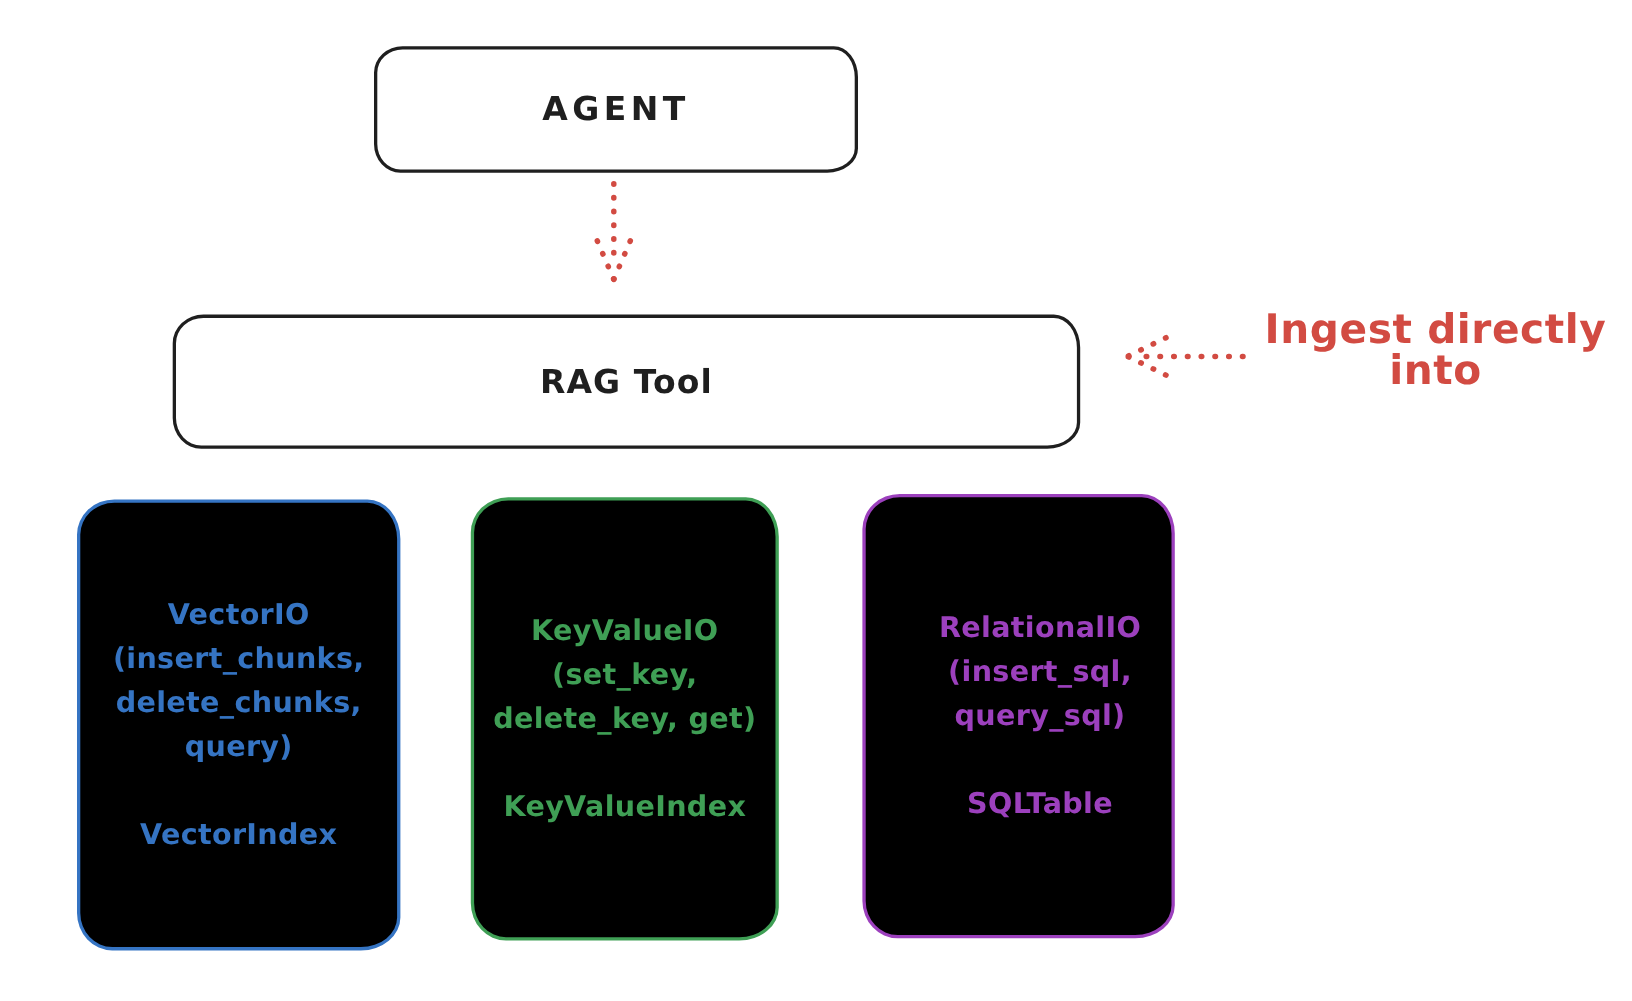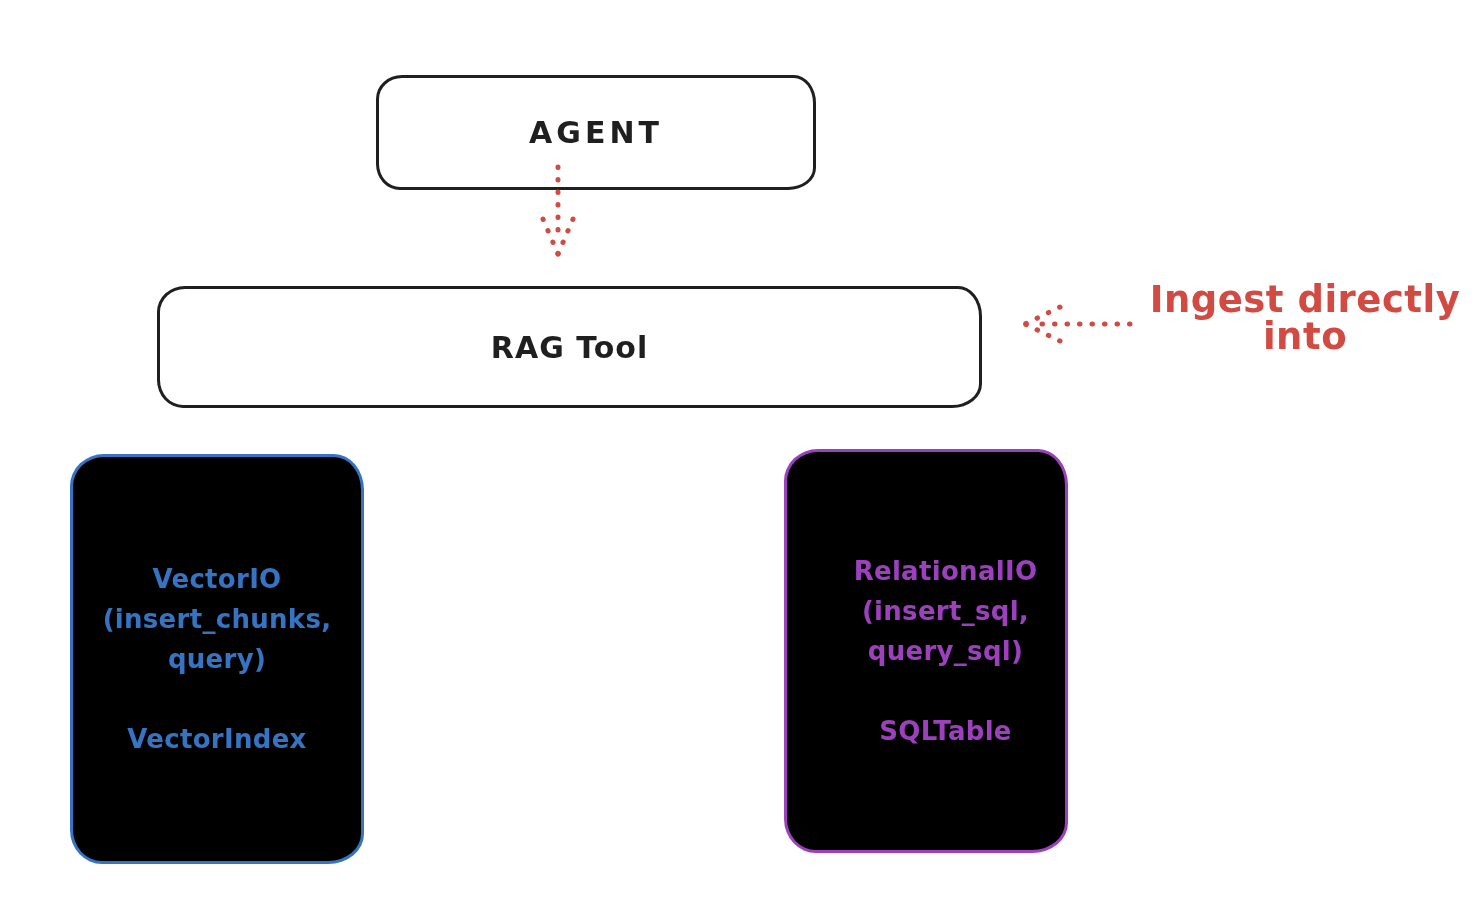--- a/index.html
+++ b/index.html
@@ -16,23 +16,23 @@
   
   .node {
     position: absolute;
     border: 3.5px solid var(--c, #1f1f1f);
     color: var(--c, #1f1f1f);
     background: #ffffff;
     display: flex; align-items: center; justify-content: center;
     text-align: center;
   }
   .node-agent {
-    left: 376px; top: 42px; width: 440px; height: 115px;
+    left: 340px; top: 42px; width: 440px; height: 115px;
     border-radius: 26px 22px 28px 24px / 24px 28px 22px 26px;
-    font-size: 30px; font-weight: 700; letter-spacing: 4px; margin-top: 33px;
+    font-size: 30px; font-weight: 700; letter-spacing: 4px;
   }
   .node-rag {
     left: 157px; top: 286px; width: 825px; height: 122px;
     border-radius: 28px 24px 30px 26px / 26px 30px 24px 28px;
     font-size: 30px; font-weight: 600; letter-spacing: 1px;
   }
   
   .snode {
     position: absolute;
     border: 3.5px solid var(--c);
@@ -97,26 +97,37 @@
 
   <div class="annotation" style="color: rgb(210, 75, 66);">
     <div>Ingest directly into</div>
   </div>
 
   <div class="snode snode-vector" style="--c: #3574c3;">
     <div class="snode-text">
       <div class="snode-lines">
         <div>VectorIO</div>
         <div>(insert_chunks,</div>
+        <div>delete_chunks,</div>
         <div>query)</div>
       </div>
       <div class="snode-index">VectorIndex</div>
     </div>
   </div>
 
+  <div class="snode snode-keyvalue" style="--c: #3f9f55;">
+    <div class="snode-text">
+      <div class="snode-lines">
+        <div>KeyValueIO</div>
+        <div>(set_key,</div>
+        <div>delete_key, get)</div>
+      </div>
+      <div class="snode-index">KeyValueIndex</div>
+    </div>
+  </div>
 
   <div class="snode snode-relational" style="--c: #9c40bd;">
     <div class="snode-text">
       <div class="snode-lines">
         <div>RelationalIO</div>
         <div>(insert_sql,</div>
         <div>query_sql)</div>
       </div>
       <div class="snode-index">SQLTable</div>
     </div>

